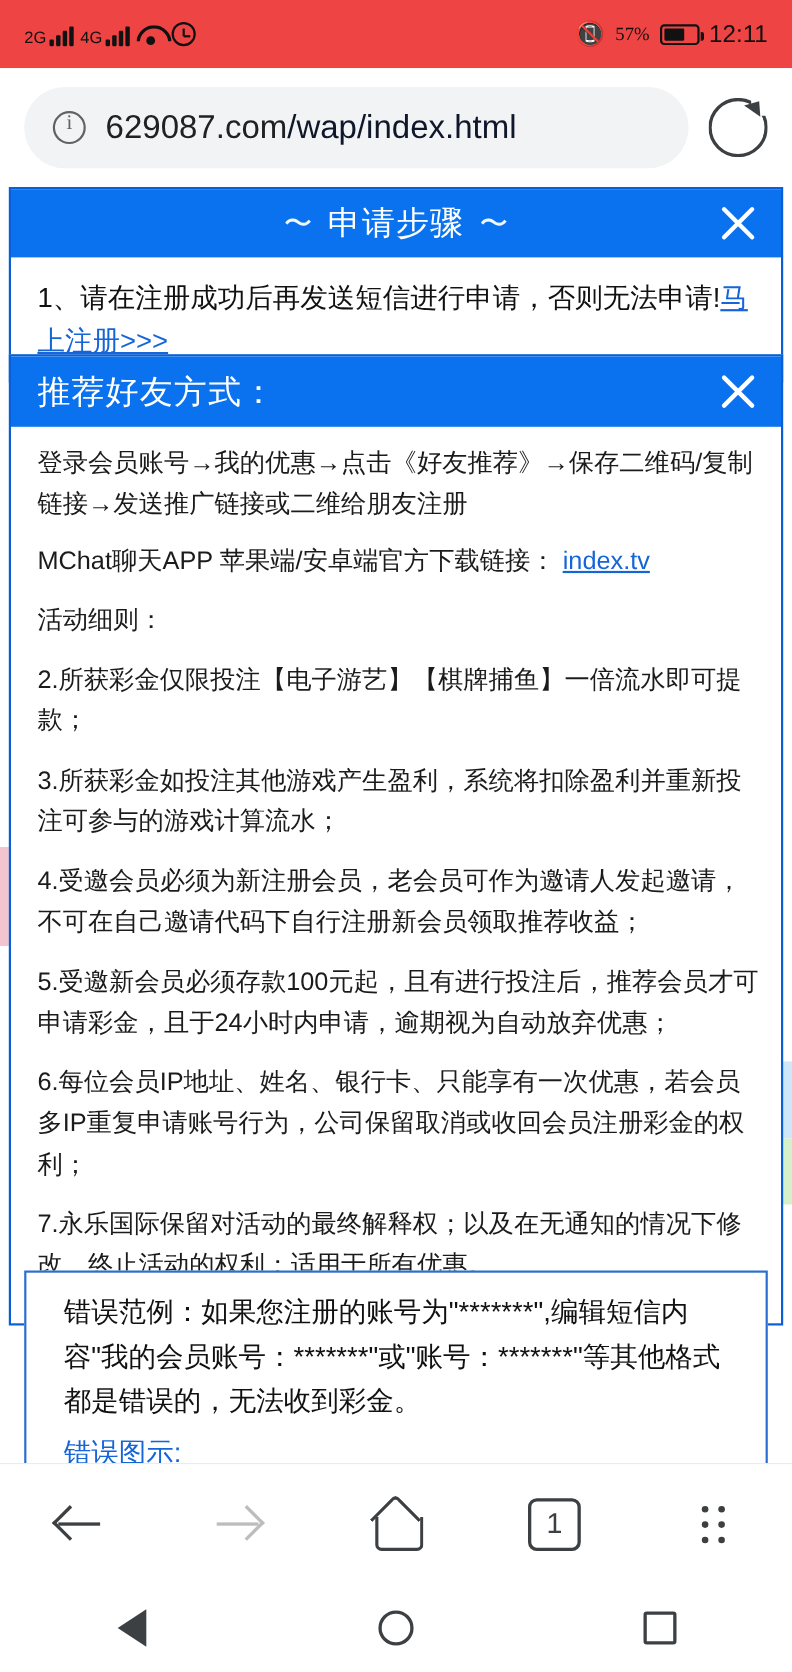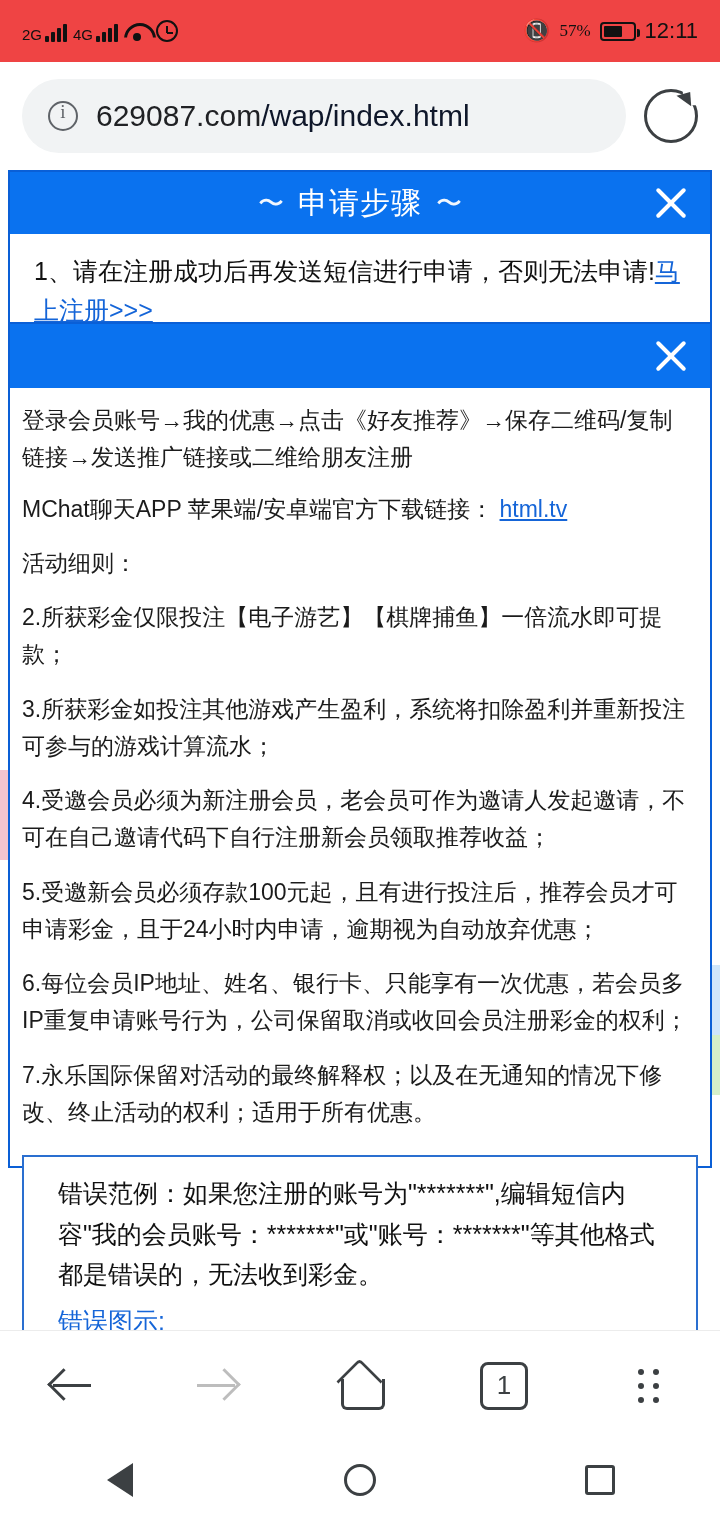--- a/index.html
+++ b/index.html
@@ -128,21 +128,21 @@
 
   
   .step-popup { position: absolute; left: 8px; top: 0; width: 704px; }
   .step-body { padding: 18px 20px 16px 24px; font-size: 25px; line-height: 1.55; color: #111; }
   .link { color: #1565d8; }
 
   
   .rec-popup { position: absolute; left: 8px; top: 152px; width: 704px; background:#fff; }
   .rec-head { height: 64px; padding-left: 24px; }
   .rec-head .title { font-size: 30px; font-weight: 500; }
-  .rec-body { padding: 14px 18px 18px 12px; }
+  .rec-body { padding: 14px 18px 18px 24px; }
   .rec-body p {
     font-size: 23px; line-height: 1.62; color: #1b1b1b;
     margin: 0 0 17px 0;
   }
   .rec-body p.tight { margin-bottom: 14px; }
 
   
   .err-card {
     position: absolute; left: 22px; top: 985px; width: 676px;
     border: 2px solid #2a6fd0; background: #fff;
@@ -268,27 +268,28 @@
       <span class="swirl">〜</span>
       <span class="close-x"></span>
     </div>
     <div class="step-body">
       <span>1、请在注册成功后再发送短信进行申请，否则无法申请!</span><a class="link" href="#">马上注册&gt;&gt;&gt;</a>
     </div>
   </div>
 
   <div class="panel rec-popup">
     <div class="panel-head rec-head">
+      <span class="title">推荐好友方式：</span>
       <span class="close-x"></span>
     </div>
     <div class="rec-body">
       <p class="tight">登录会员账号→我的优惠→点击《好友推荐》→保存二维码/复制链接→发送推广链接或二维给朋友注册</p>
       <p>
         <span>MChat聊天APP 苹果端/安卓端官方下载链接：</span>
-        <a class="link" href="#">html.tv</a>
+        <a class="link" href="#">index.tv</a>
       </p>
       <p>活动细则：</p>
       <p>2.所获彩金仅限投注【电子游艺】【棋牌捕鱼】一倍流水即可提款；</p>
       <p>3.所获彩金如投注其他游戏产生盈利，系统将扣除盈利并重新投注可参与的游戏计算流水；</p>
       <p>4.受邀会员必须为新注册会员，老会员可作为邀请人发起邀请，不可在自己邀请代码下自行注册新会员领取推荐收益；</p>
       <p>5.受邀新会员必须存款100元起，且有进行投注后，推荐会员才可申请彩金，且于24小时内申请，逾期视为自动放弃优惠；</p>
       <p>6.每位会员IP地址、姓名、银行卡、只能享有一次优惠，若会员多IP重复申请账号行为，公司保留取消或收回会员注册彩金的权利；</p>
       <p>7.永乐国际保留对活动的最终解释权；以及在无通知的情况下修改、终止活动的权利；适用于所有优惠。</p>
     </div>
   </div>

